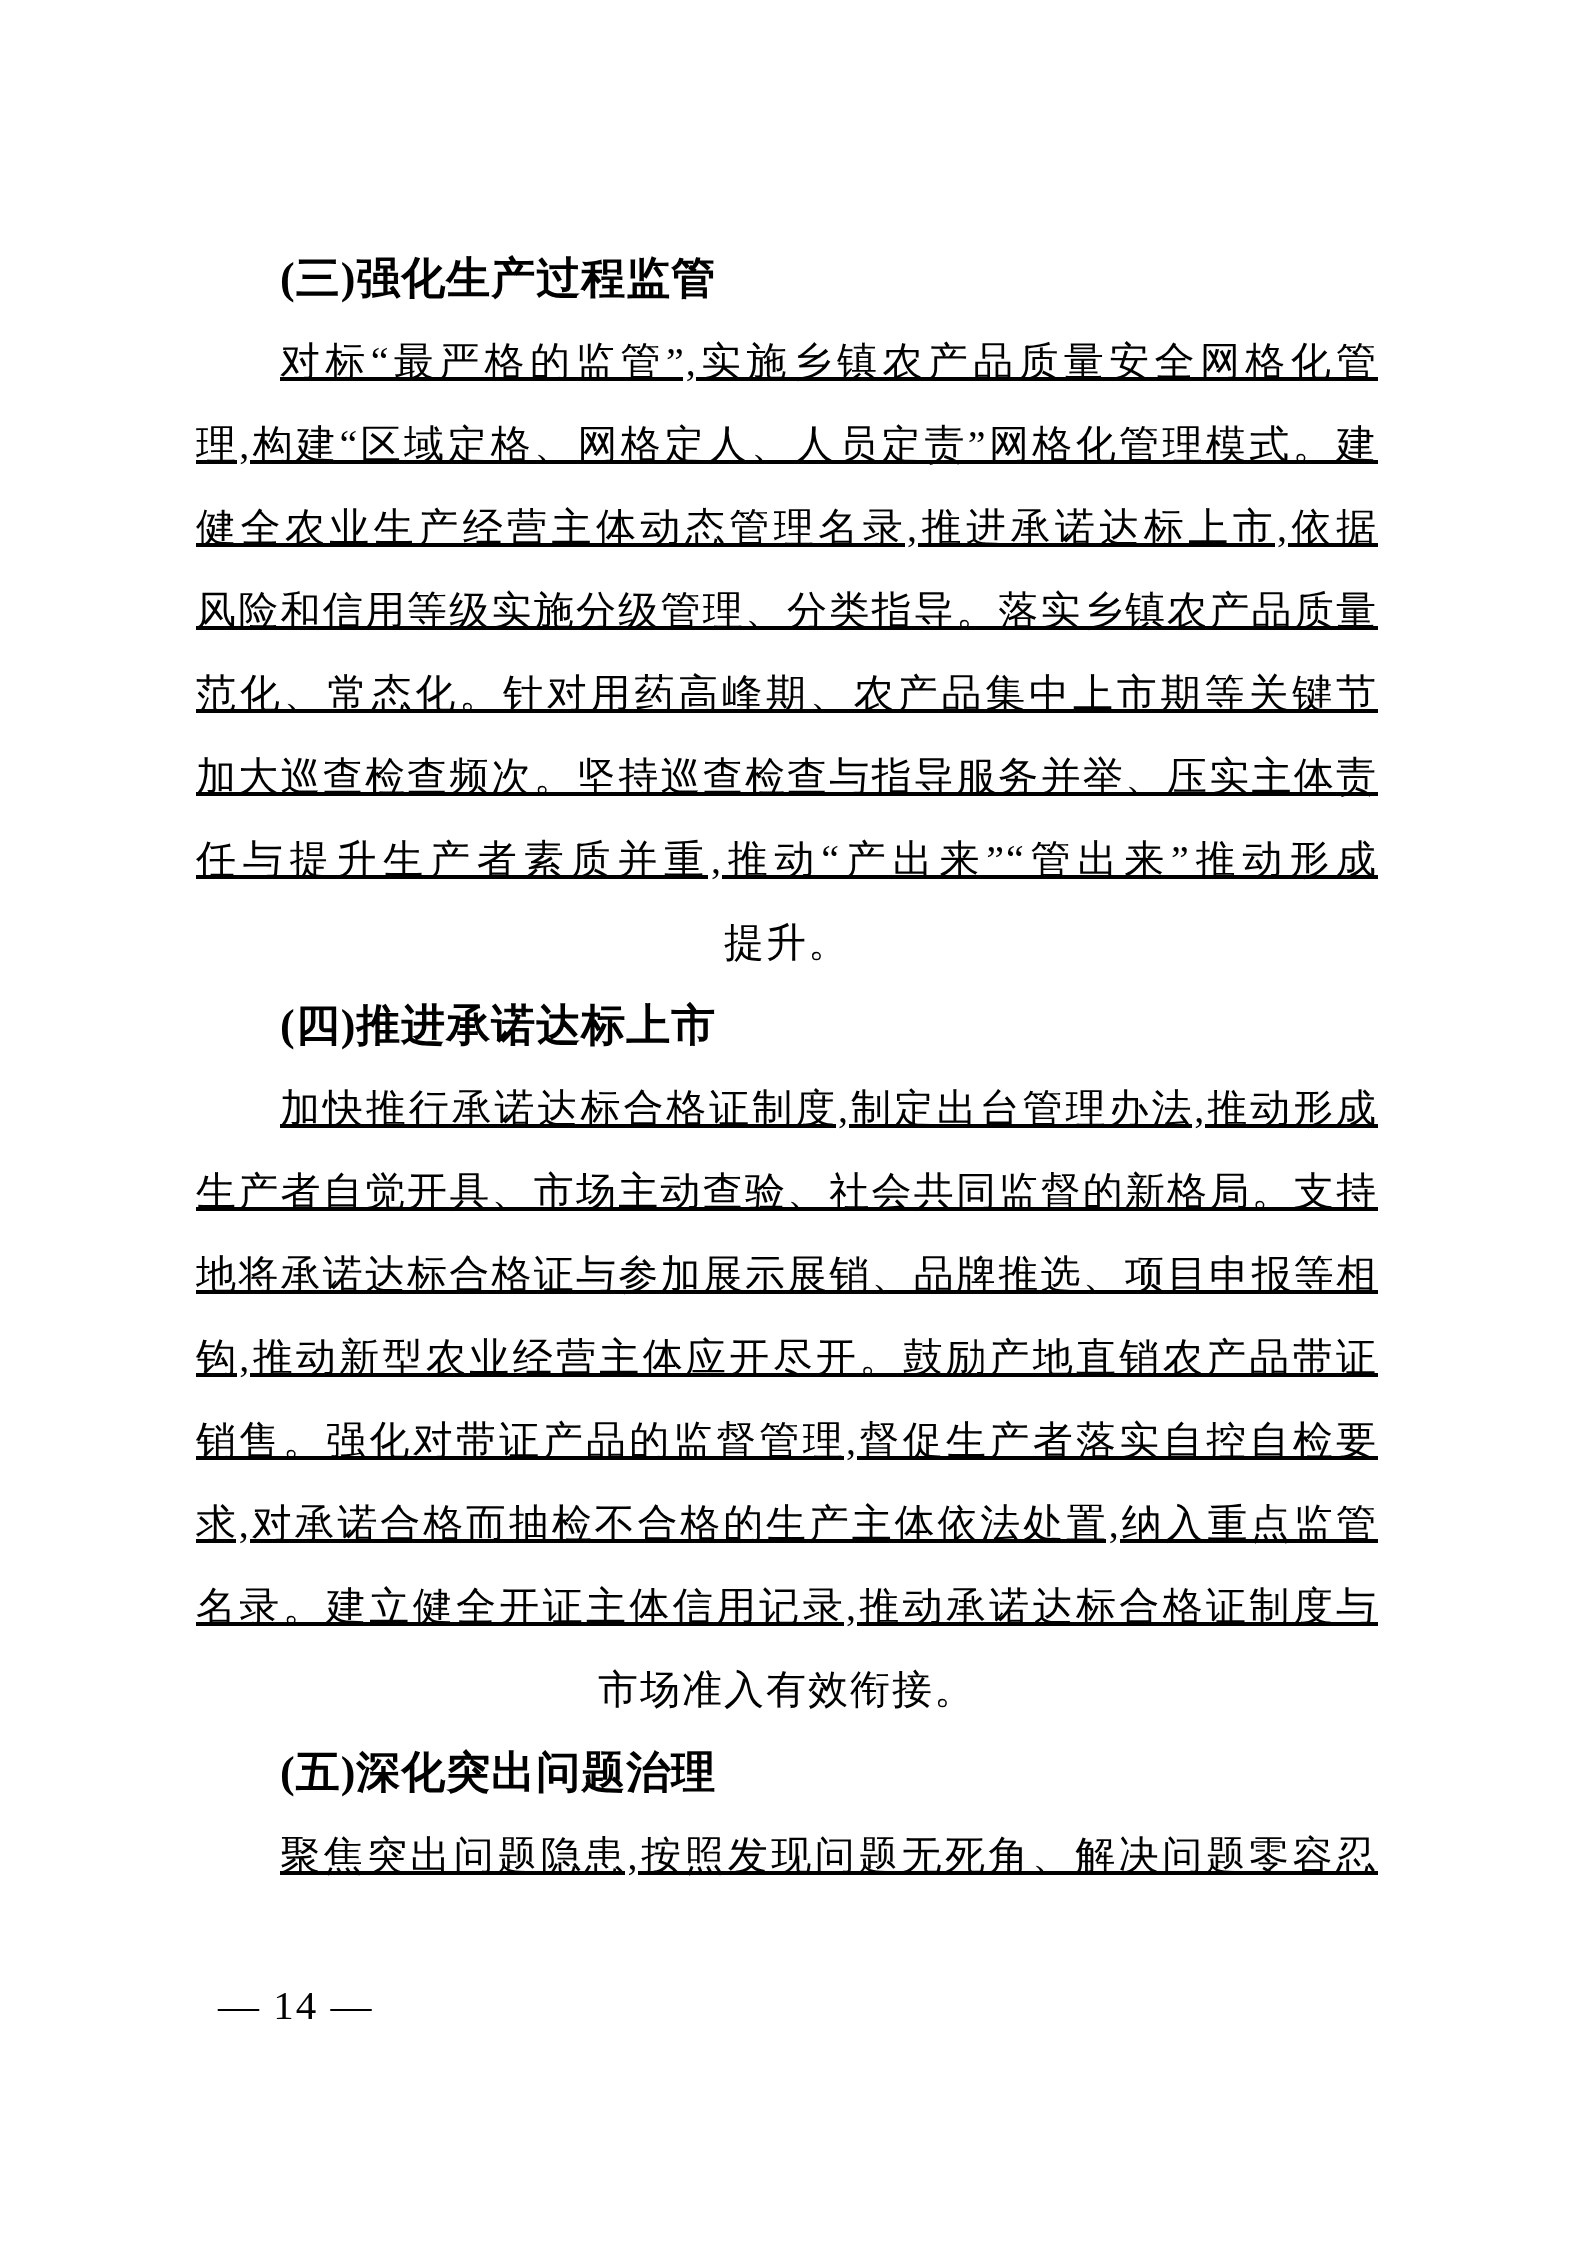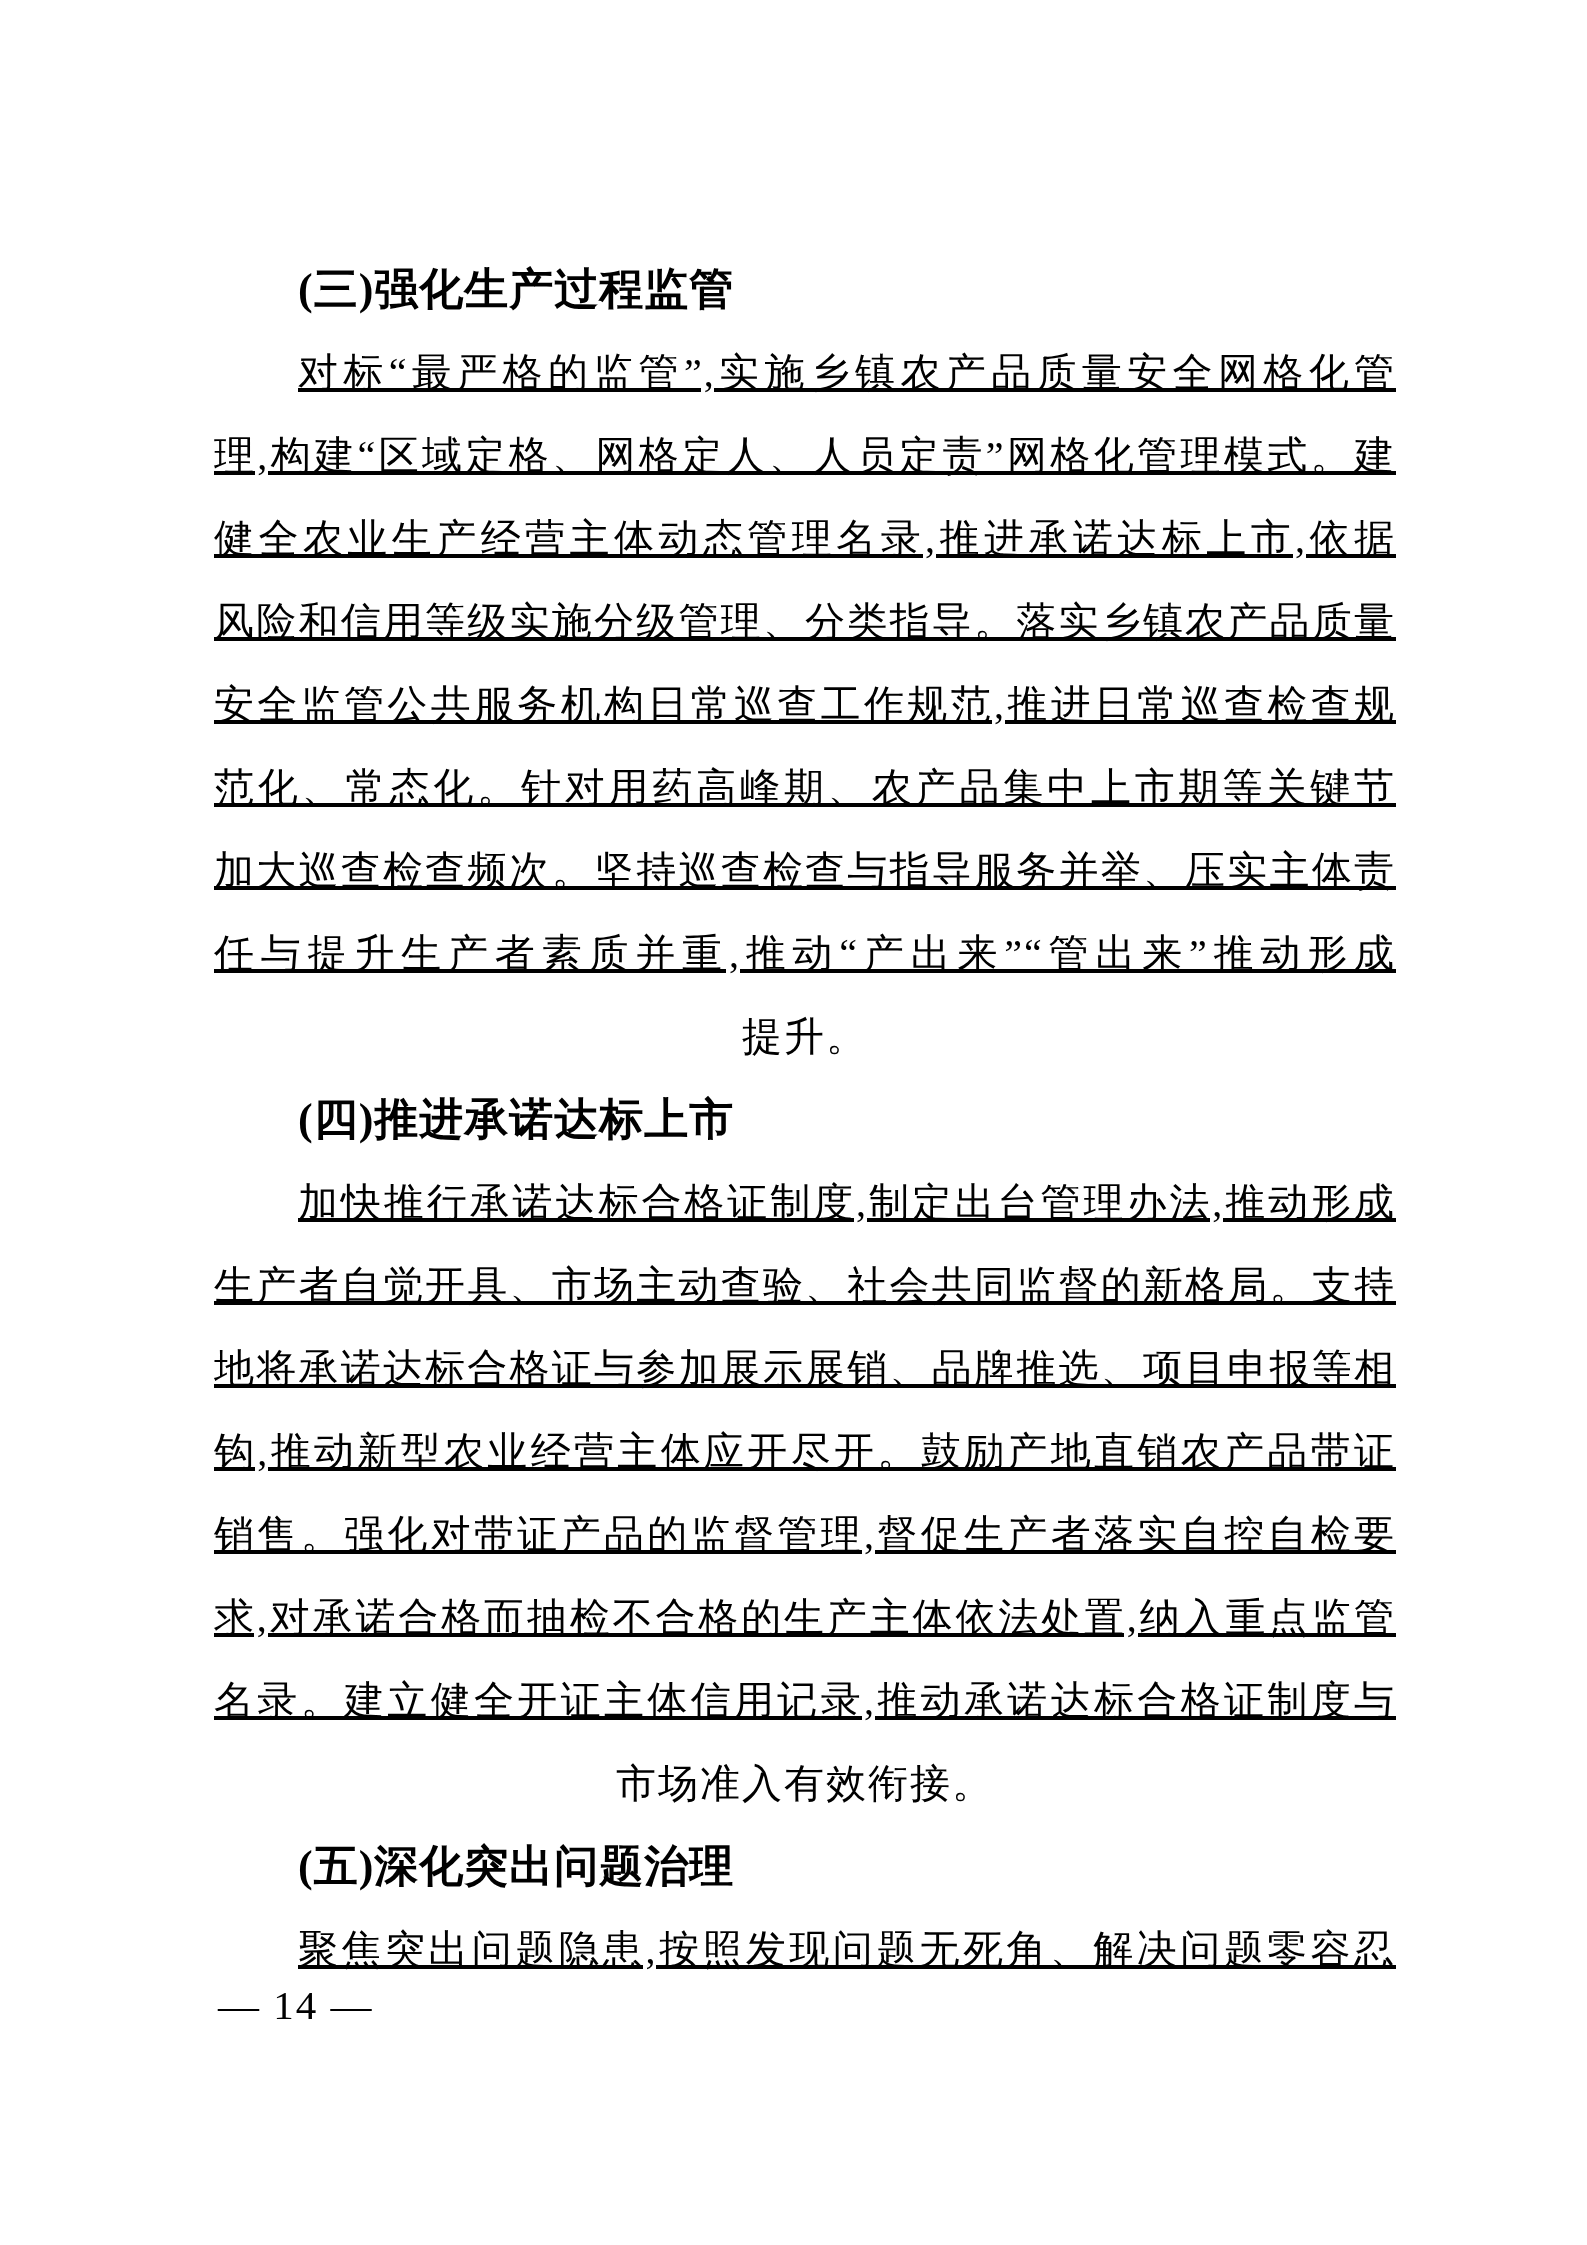--- a/index.html
+++ b/index.html
@@ -12,23 +12,22 @@
     width: 1587px;
     height: 2245px;
     background: #ffffff;
     overflow: hidden;
     color: #000000;
     font-family: "Liberation Serif", "DejaVu Serif", serif;
   }
   .content {
     position: absolute;
     left: 196px;
-    top: 248px;
+    top: 237px;
     width: 1182px;
-    margin-left: 18px;
   }
   .line {
     height: 83px;
     line-height: 83px;
     font-size: 40px;
     letter-spacing: 2px;
     overflow: hidden;
     white-space: nowrap;
     text-align: center;
   }
@@ -63,21 +62,20 @@
 </head>
 <body>
 
 <div class="page">
   <div class="content">
     <div class="line heading">(三)强化生产过程监管</div>
     <div class="line justify indent">对标“最严格的监管”,实施乡镇农产品质量安全网格化管</div>
     <div class="line justify">理,构建“区域定格、网格定人、人员定责”网格化管理模式。建立</div>
     <div class="line justify">健全农业生产经营主体动态管理名录,推进承诺达标上市,依据</div>
     <div class="line justify">风险和信用等级实施分级管理、分类指导。落实乡镇农产品质量</div>
-    <div class="line justify">安全监管公共服务机构日常巡查工作规范,推进日常巡查检查规</div>
     <div class="line justify">范化、常态化。针对用药高峰期、农产品集中上市期等关键节点,</div>
     <div class="line justify">加大巡查检查频次。坚持巡查检查与指导服务并举、压实主体责</div>
     <div class="line justify">任与提升生产者素质并重,推动“产出来”“管出来”推动形成</div>
     <div class="line">提升。</div>
     <div class="line heading">(四)推进承诺达标上市</div>
     <div class="line justify indent">加快推行承诺达标合格证制度,制定出台管理办法,推动形成</div>
     <div class="line justify">生产者自觉开具、市场主动查验、社会共同监督的新格局。支持各</div>
     <div class="line justify">地将承诺达标合格证与参加展示展销、品牌推选、项目申报等相挂</div>
     <div class="line justify">钩,推动新型农业经营主体应开尽开。鼓励产地直销农产品带证</div>
     <div class="line justify">销售。强化对带证产品的监督管理,督促生产者落实自控自检要</div>

